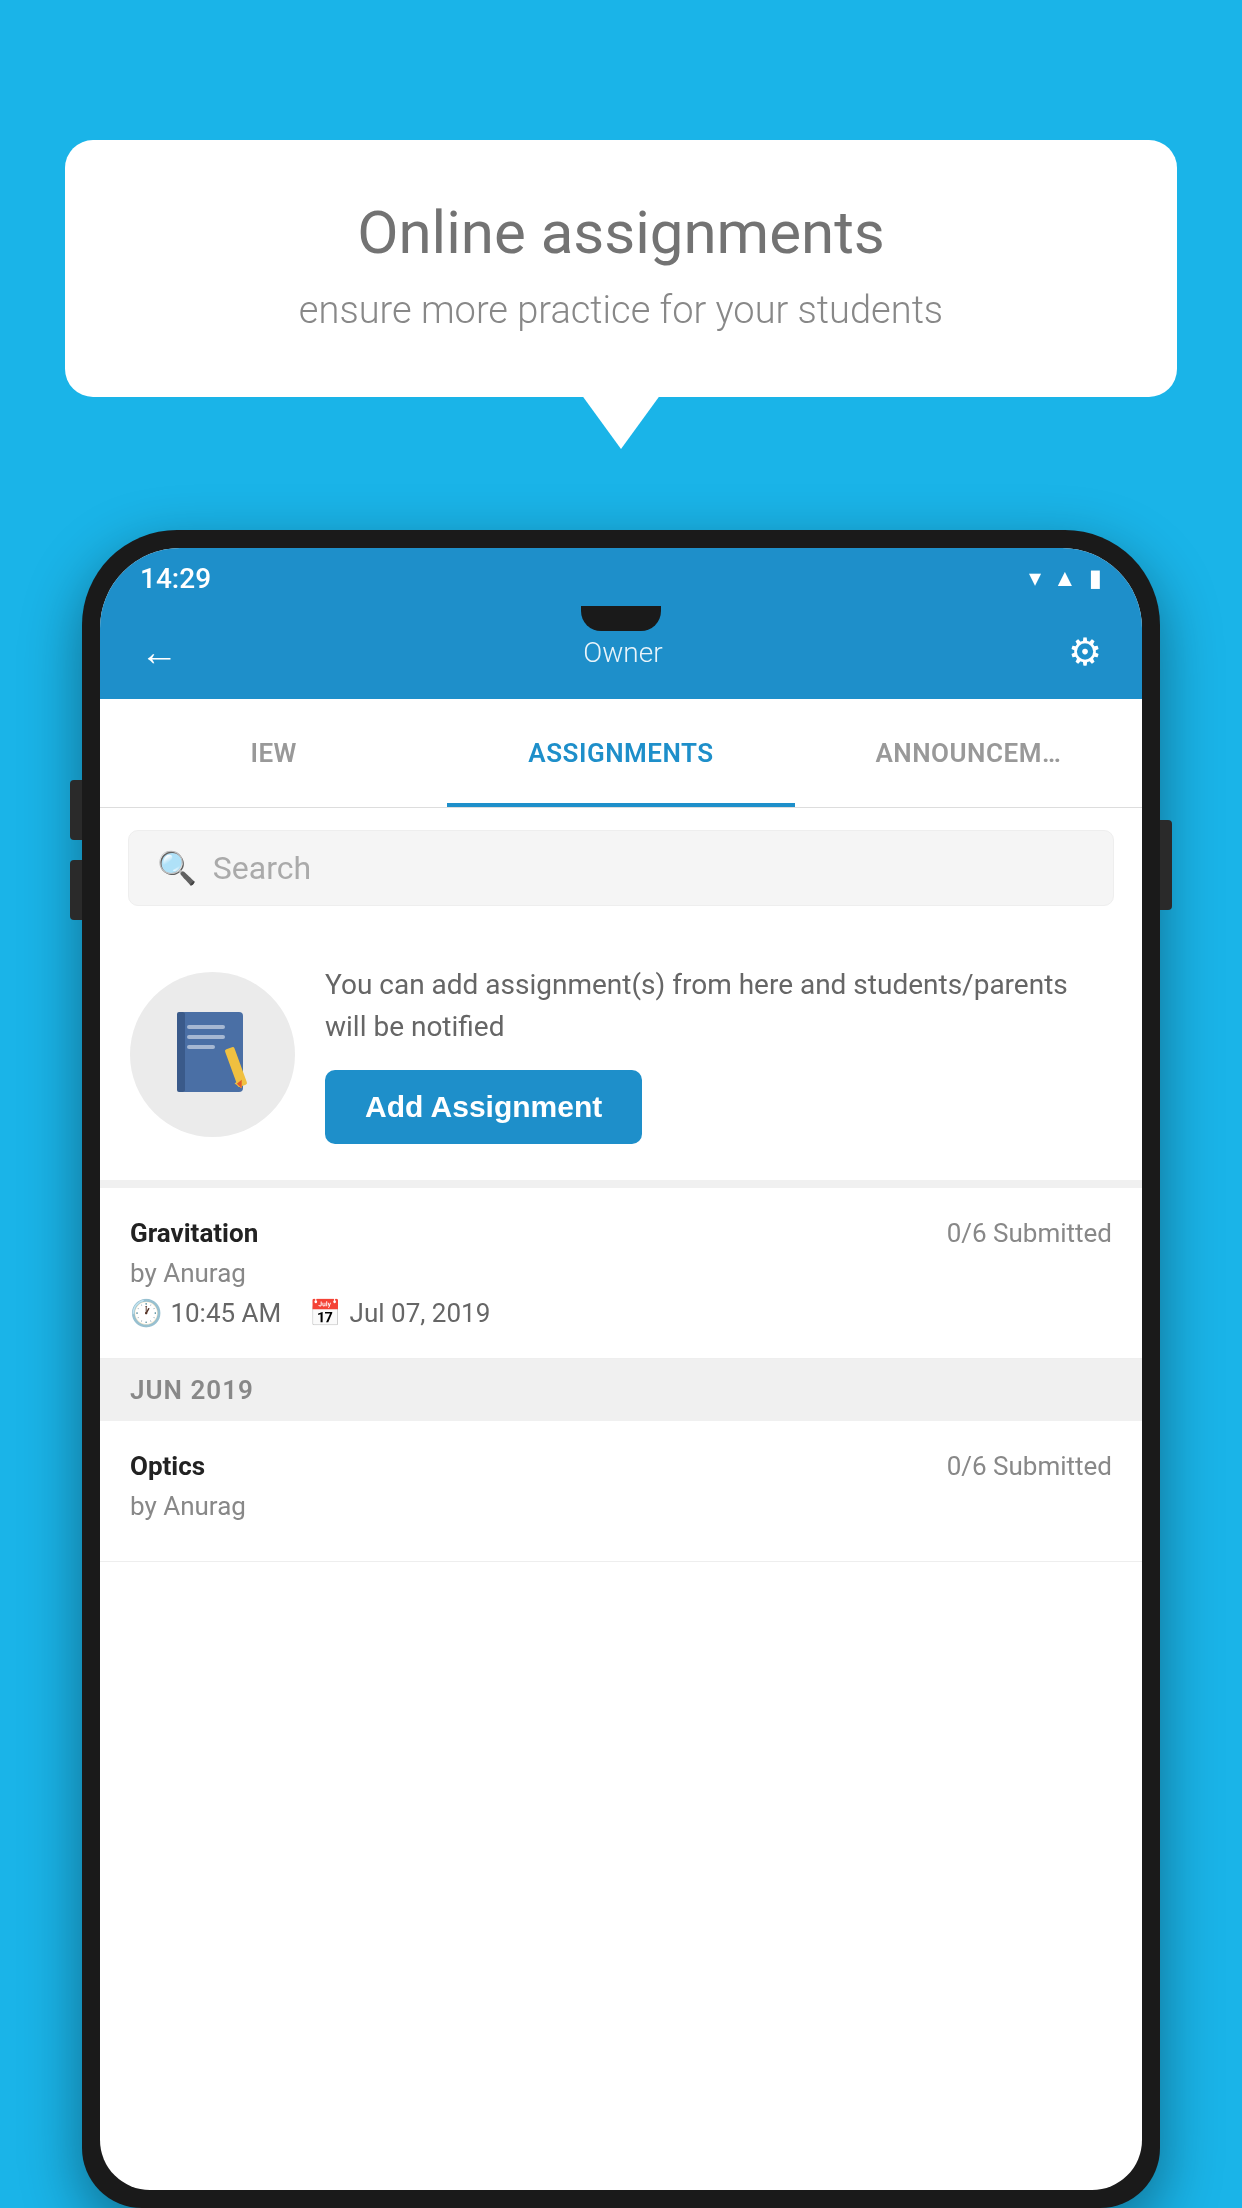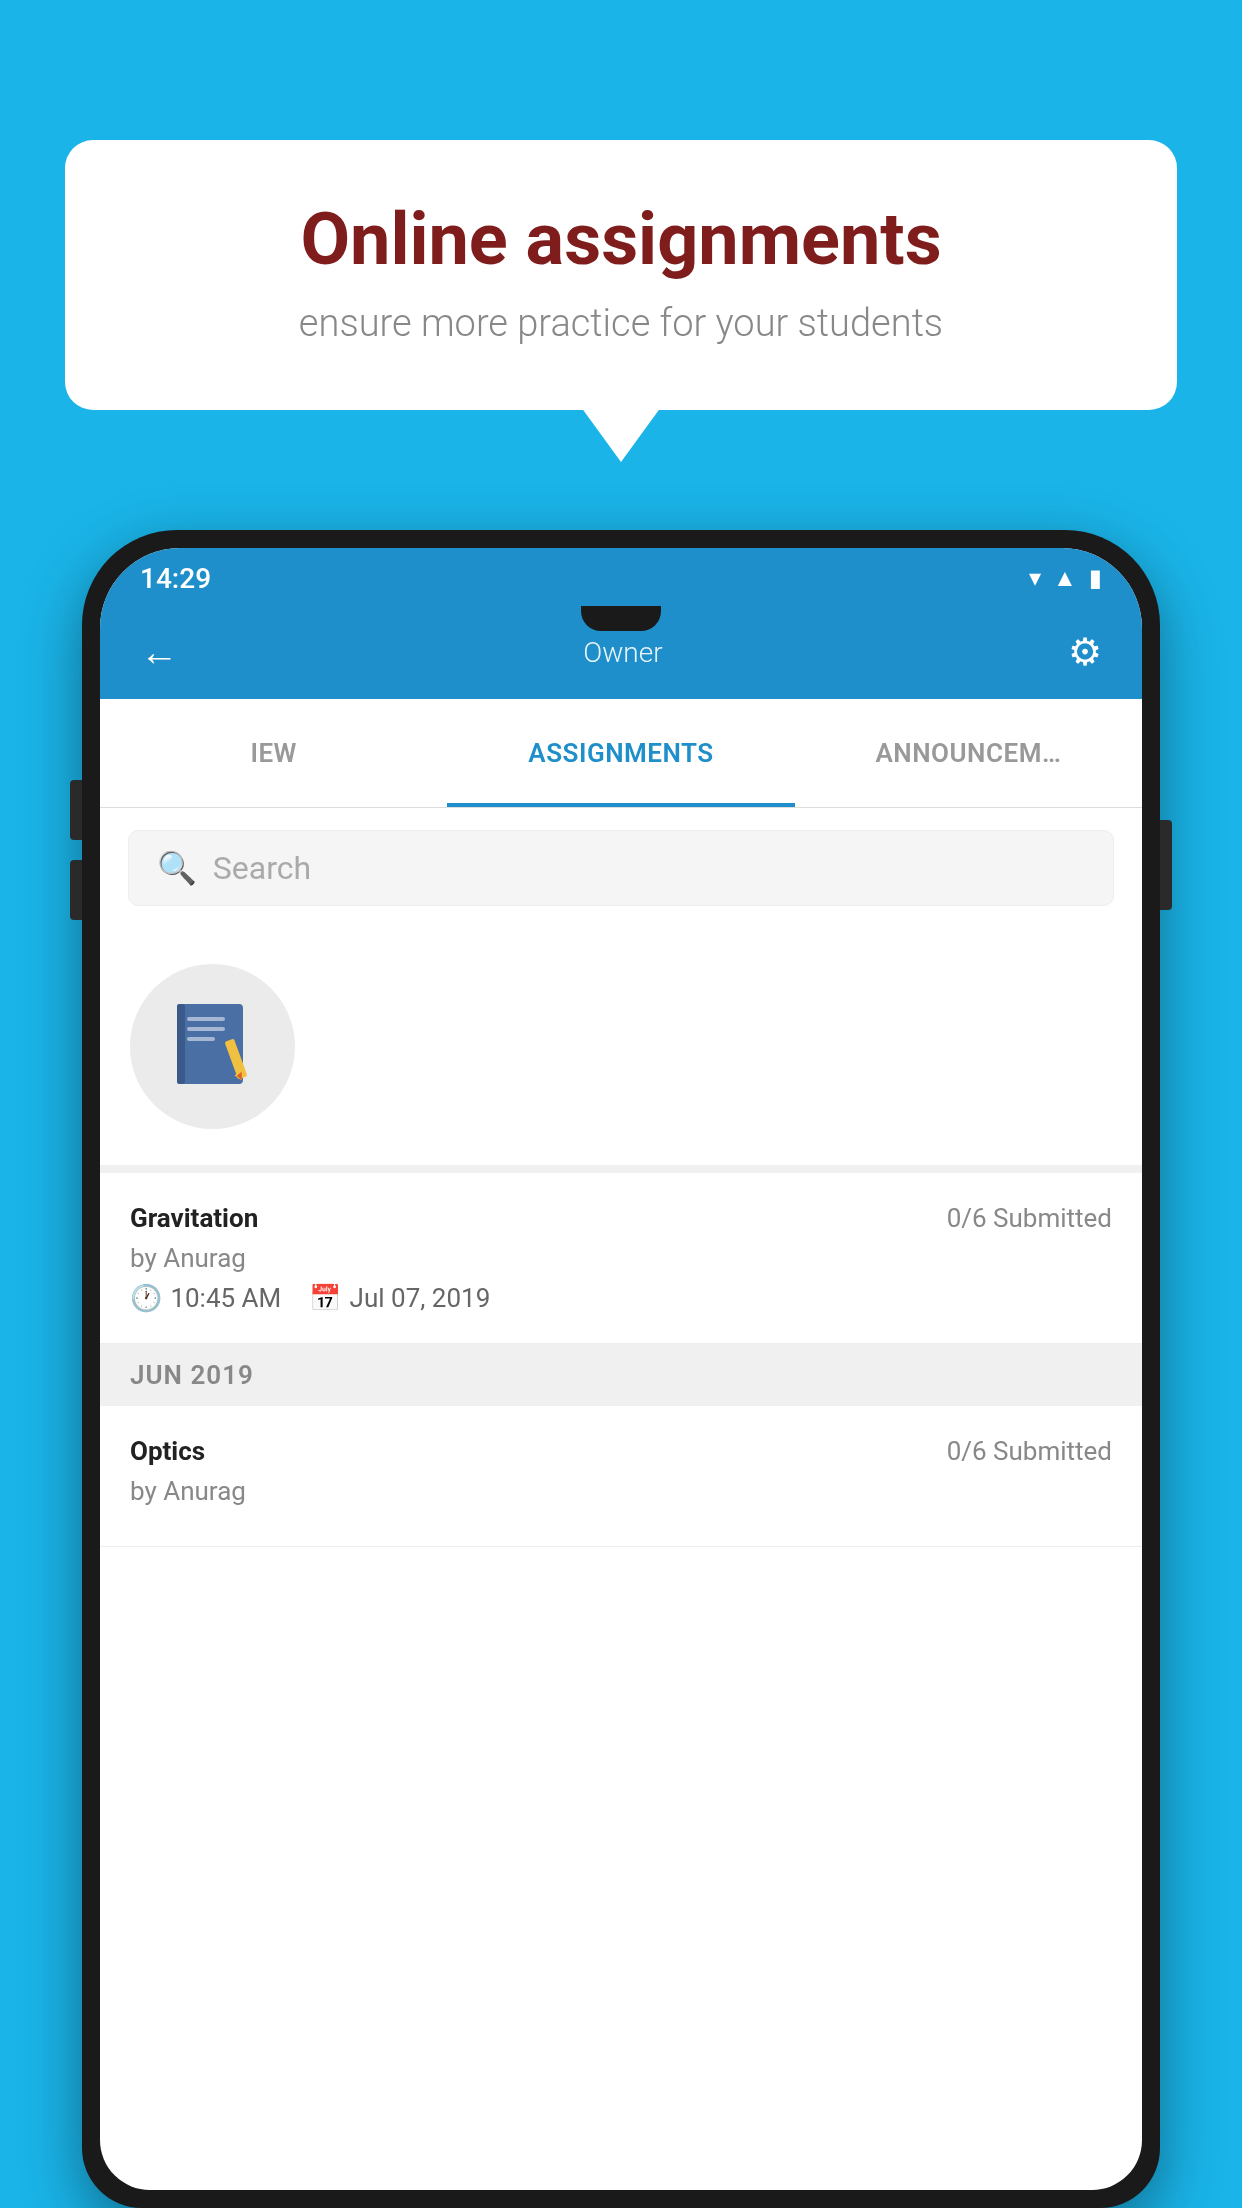--- a/index.html
+++ b/index.html
@@ -36,23 +36,23 @@
       left: 50%;
       transform: translateX(-50%);
       width: 0;
       height: 0;
       border-left: 40px solid transparent;
       border-right: 40px solid transparent;
       border-top: 55px solid white;
     }
 
     .bubble-title {
-      font-size: 72px;
-      font-weight: 700;
-      color: #7f1d1d;
+      font-size: 60px;
+      font-weight: 400;
+      color: #737373;
       line-height: 1.1;
       margin-bottom: 22px;
     }
 
     .bubble-subtitle {
       font-size: 38px;
       color: #888;
       font-weight: 300;
     }
 
@@ -406,20 +406,24 @@
           <rect x="8" y="5" width="62" height="80" rx="4" fill="#4a6fa5"></rect>
           <rect x="4" y="5" width="8" height="80" rx="2" fill="#3a5a8a"></rect>
           <rect x="14" y="18" width="38" height="4" rx="2" fill="white" opacity="0.5"></rect>
           <rect x="14" y="28" width="38" height="4" rx="2" fill="white" opacity="0.5"></rect>
           <rect x="14" y="38" width="28" height="4" rx="2" fill="white" opacity="0.5"></rect>
 
           <rect x="58" y="40" width="10" height="40" rx="2" fill="#f0c040" transform="rotate(-20 63 60)"></rect>
           <polygon points="56,75 66,72 61,82" fill="#f0c040" transform="rotate(-20 63 60)"></polygon>
           <polygon points="58,76 64,74 61,82" fill="#e05a2b" transform="rotate(-20 63 60)"></polygon>
         </svg>
+      </div>
+      <div class="promo-content">
+        <div class="promo-text">You can add assignment(s) from here and students/parents will be notified</div>
+        <button class="add-assignment-btn">Add Assignment</button>
       </div>
     </div>
 
 
     <div class="assignment-item">
       <div class="assignment-header">
         <span class="assignment-name">Gravitation</span>
         <span class="assignment-submitted">0/6 Submitted</span>
       </div>
       <div class="assignment-by">by Anurag</div>

